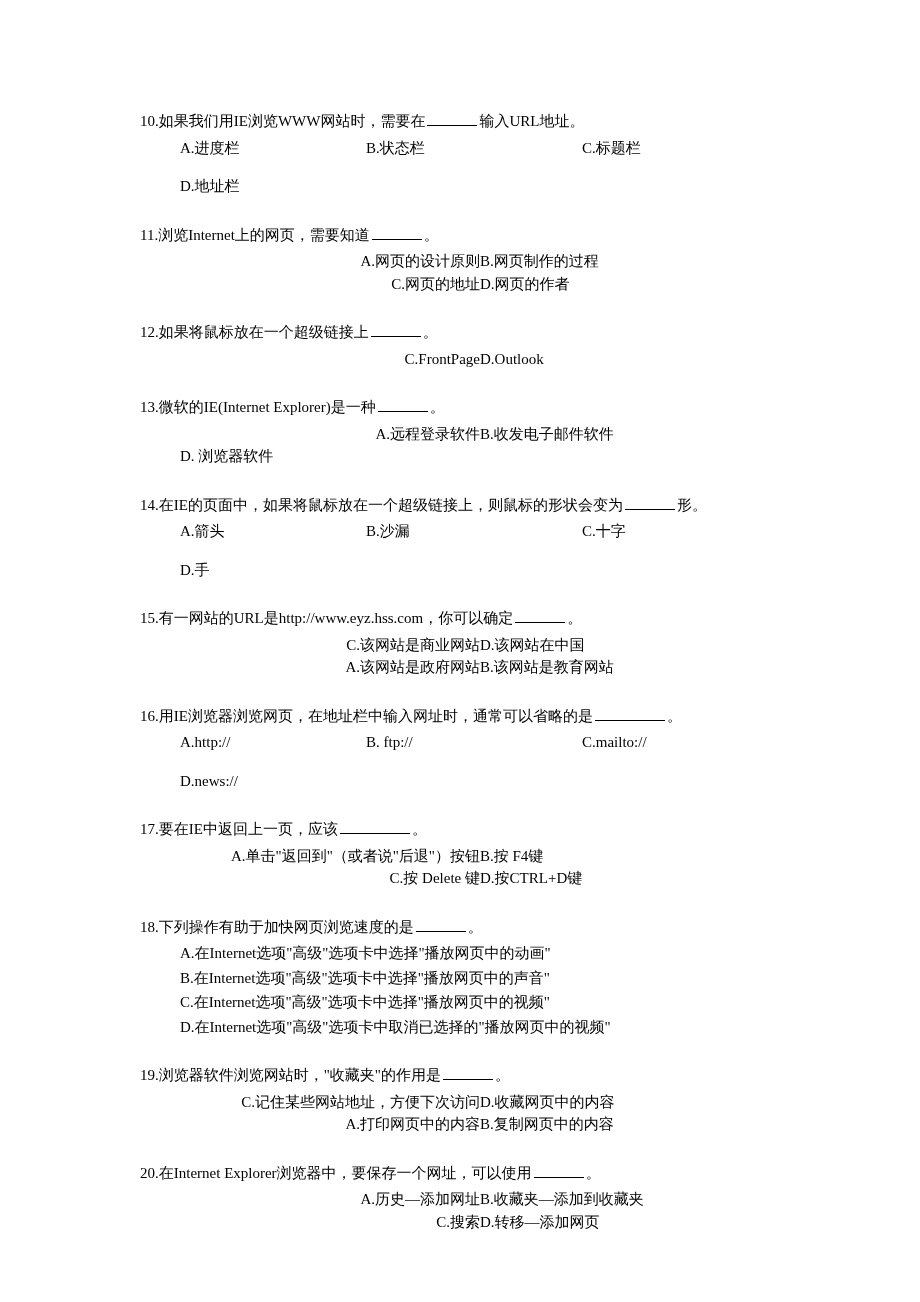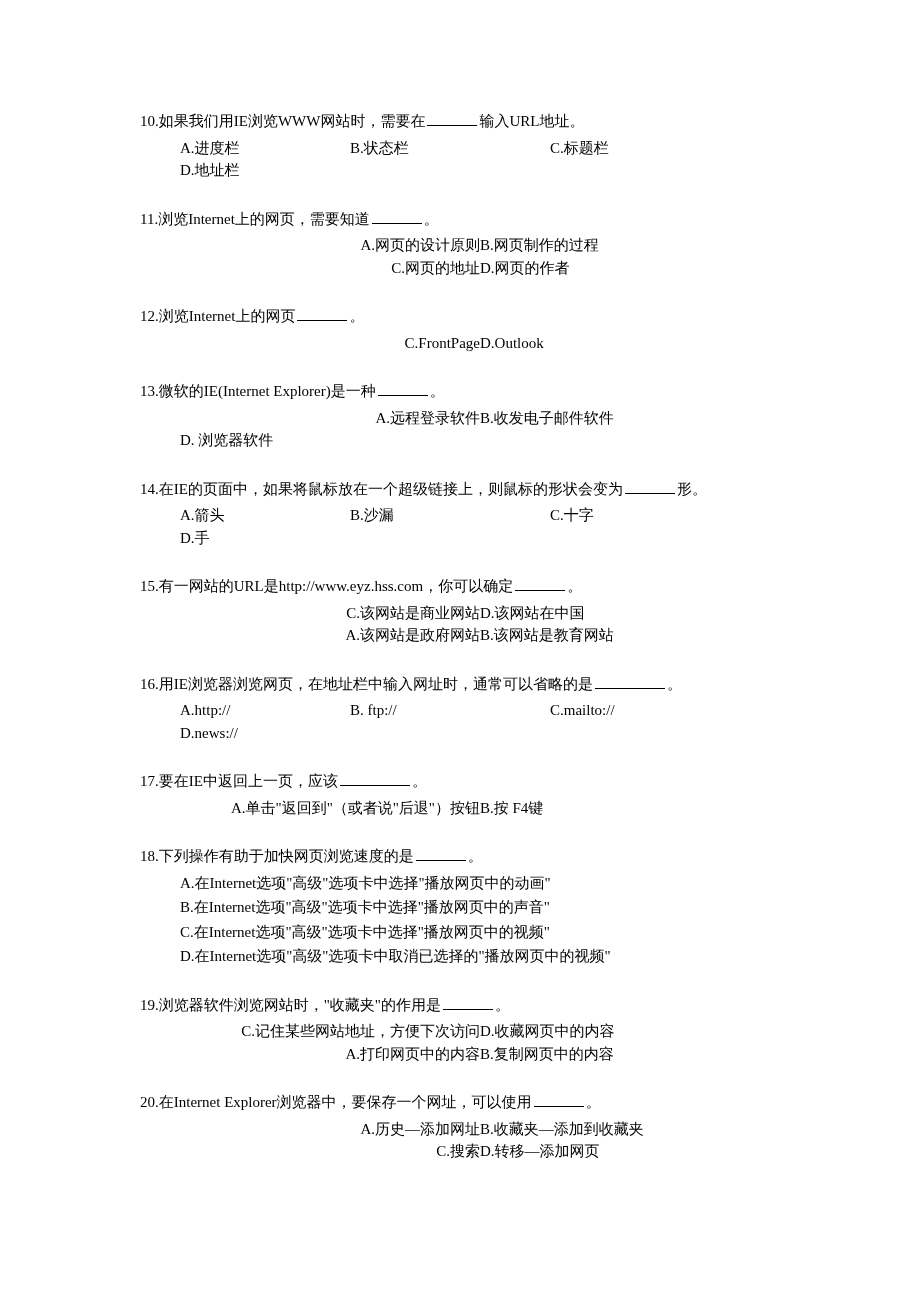--- a/index.html
+++ b/index.html
@@ -16,20 +16,21 @@
     .question {
       margin-bottom: 26px;
     }
     .q-text {
       margin-bottom: 4px;
     }
     .options-row {
       padding-left: 40px;
       display: flex;
       flex-wrap: wrap;
+      gap: 16px;
     }
     .options-2col {
       padding-left: 40px;
     }
     .options-2col .opt-row {
       display: flex;
     }
     .opt-a, .opt-b, .opt-c, .opt-d {
       display: inline-block;
     }
@@ -75,21 +76,21 @@
           <span class="opt-left">A.网页的设计原则</span>
           <span class="opt-right">B.网页制作的过程</span>
         </div>
         <div class="opt-row">
           <span class="opt-left">C.网页的地址</span>
           <span class="opt-right">D.网页的作者</span>
         </div>
       </div>
     </div>
     <div class="question">
-      <div class="q-text"><span>12.</span><span>浏览Internet上的网页</span><span class="blank"></span><span>。</span></div>
+      <div class="q-text"><span>12.</span><span>如果将鼠标放在一个超级链接上</span><span class="blank"></span><span>。</span></div>
       <div class="options-2col">
         <div class="opt-row">
           <span class="opt-left">C.FrontPage</span>
           <span class="opt-right">D.Outlook</span>
         </div>
       </div>
     </div>
     <div class="question">
       <div class="q-text"><span>13.</span><span>微软的IE(Internet Explorer)是一种</span><span class="blank"></span><span>。</span></div>
       <div class="options-2col">
@@ -133,20 +134,24 @@
         <span class="opt-d">D.news://</span>
       </div>
     </div>
     <div class="question">
       <div class="q-text"><span>17.</span><span>要在IE中返回上一页，应该</span><span class="blank blank-wide"></span><span>。</span></div>
       <div class="options-2col">
         <div class="opt-row">
           <span class="opt-left">A.单击"返回到"（或者说"后退"）按钮</span>
           <span class="opt-right">B.按 F4键</span>
         </div>
+        <div class="opt-row">
+          <span class="opt-left">C.按 Delete 键</span>
+          <span class="opt-right">D.按CTRL+D键</span>
+        </div>
       </div>
     </div>
     <div class="question">
       <div class="q-text"><span>18.</span><span>下列操作有助于加快网页浏览速度的是</span><span class="blank"></span><span>。</span></div>
       <div class="options-stack">
         <div>A.在Internet选项"高级"选项卡中选择"播放网页中的动画"</div>
         <div>B.在Internet选项"高级"选项卡中选择"播放网页中的声音"</div>
         <div>C.在Internet选项"高级"选项卡中选择"播放网页中的视频"</div>
         <div>D.在Internet选项"高级"选项卡中取消已选择的"播放网页中的视频"</div>
       </div>

